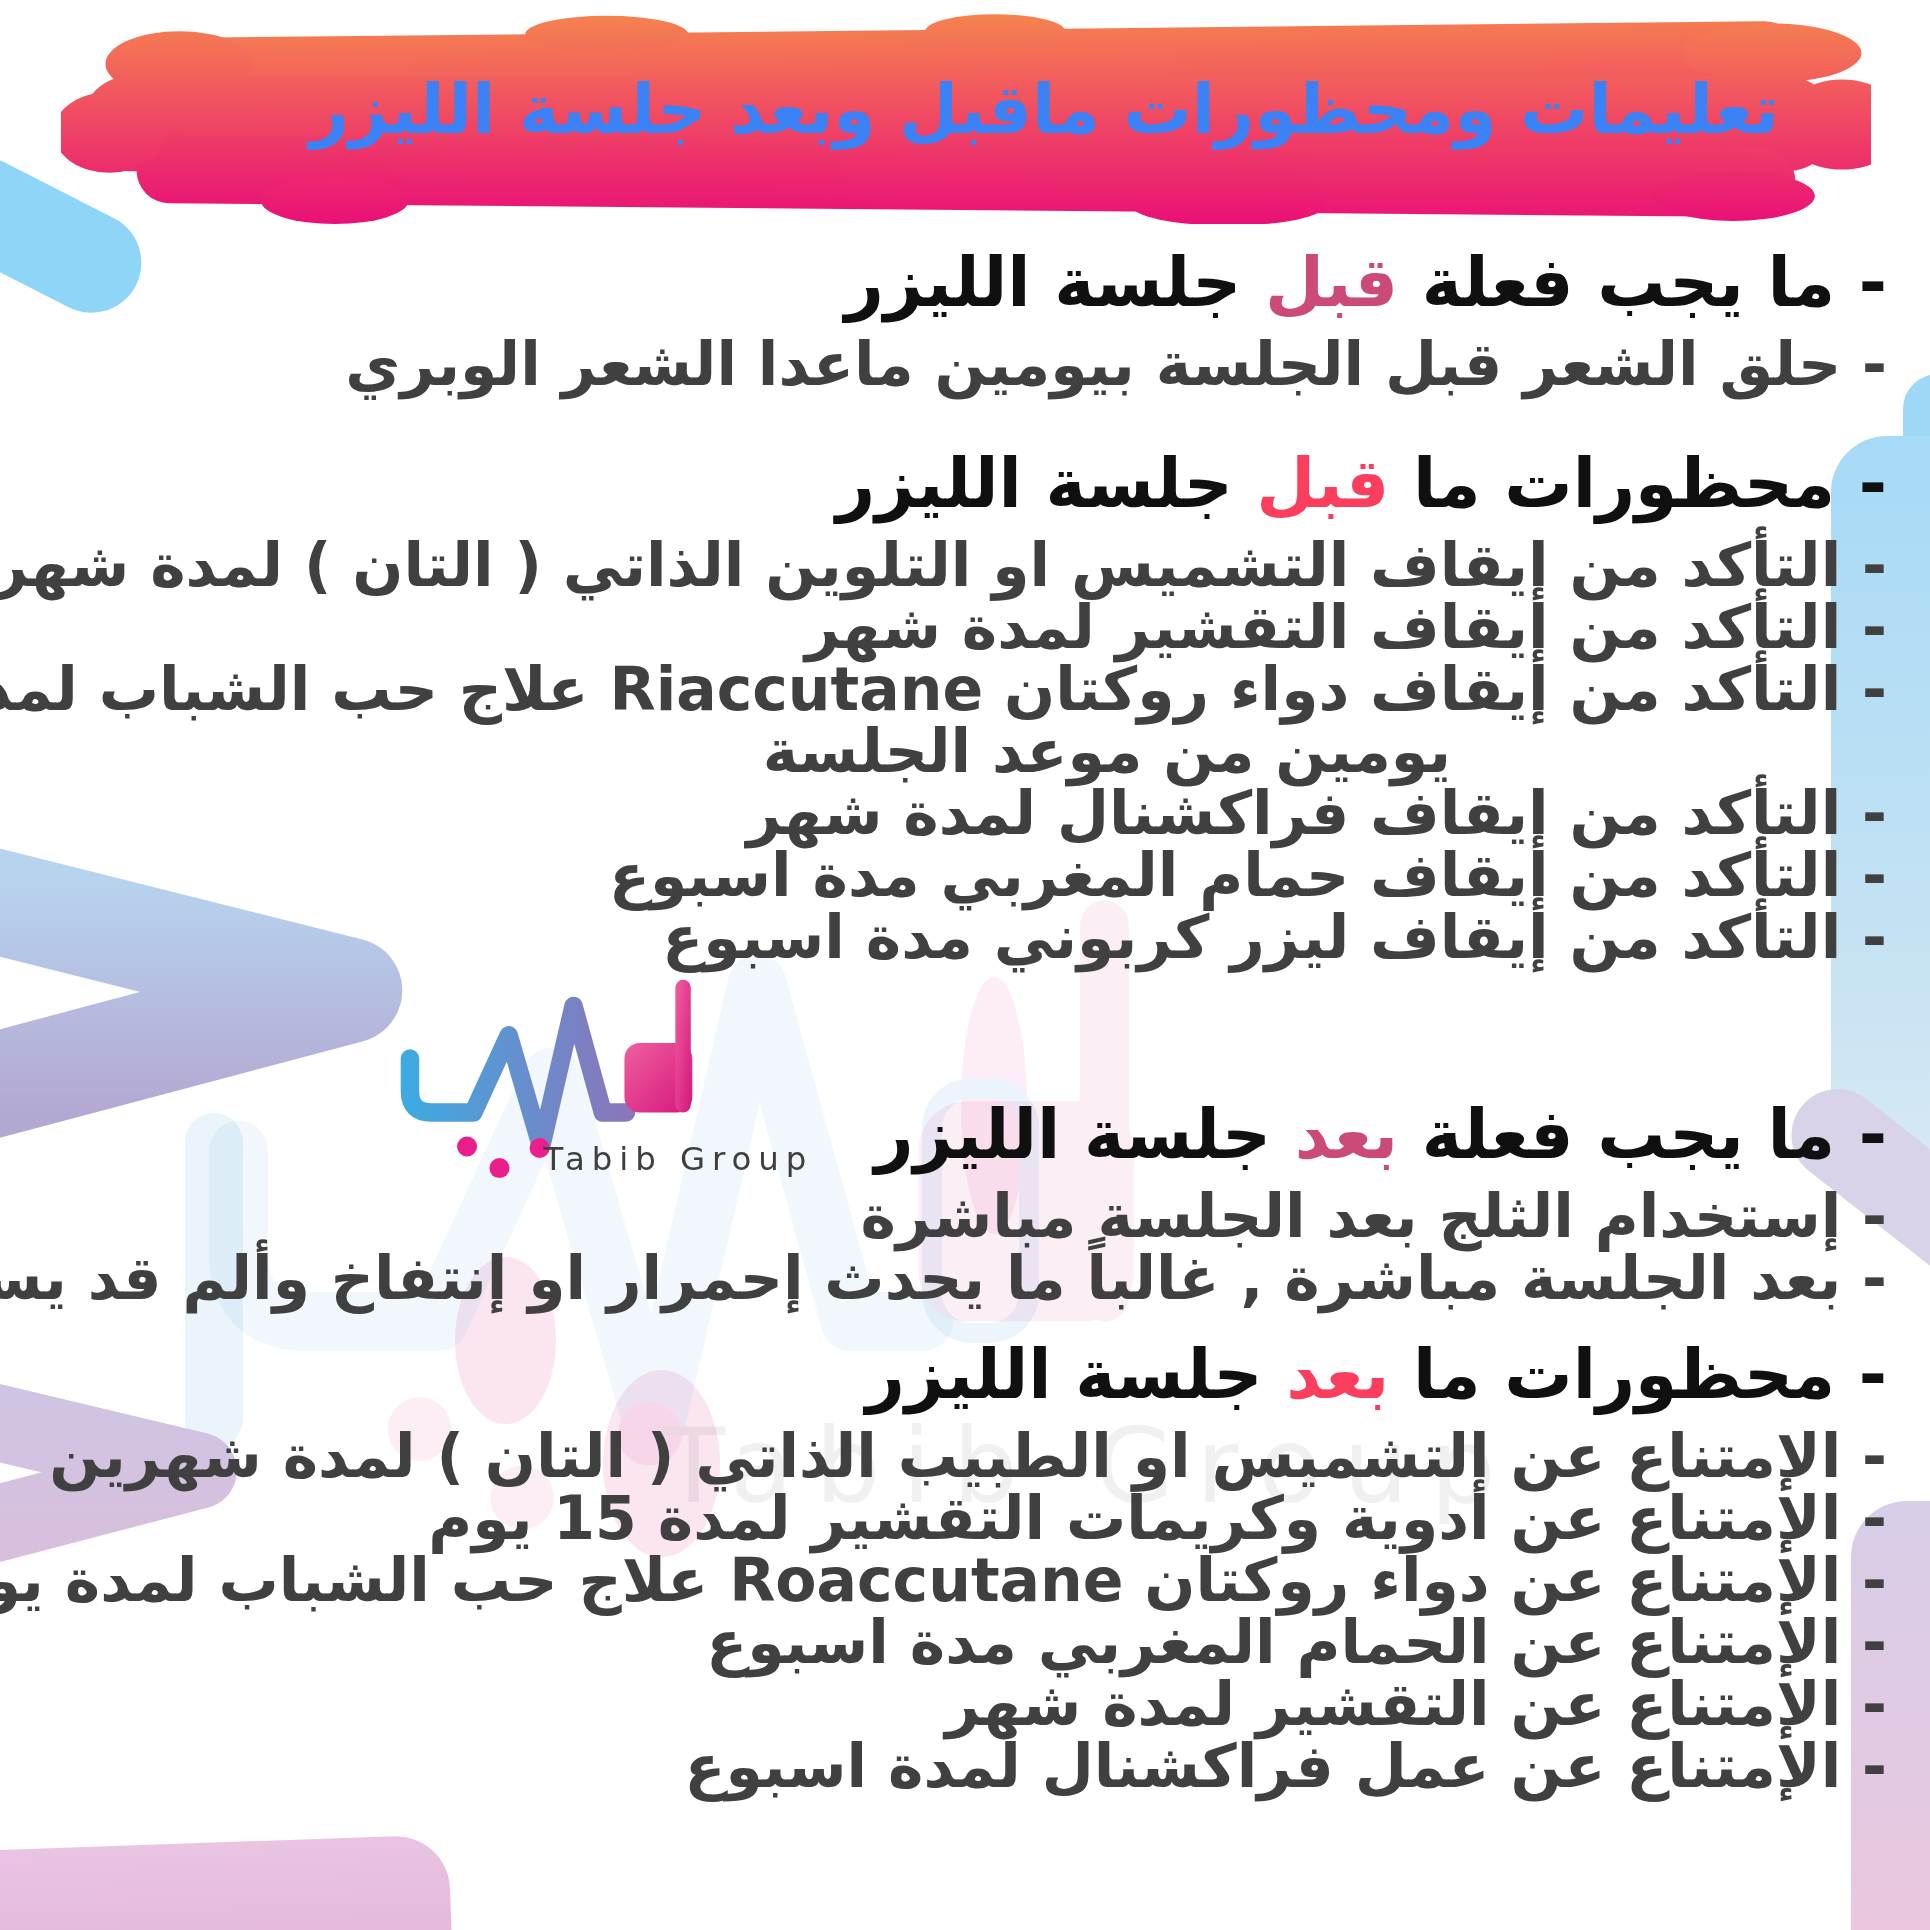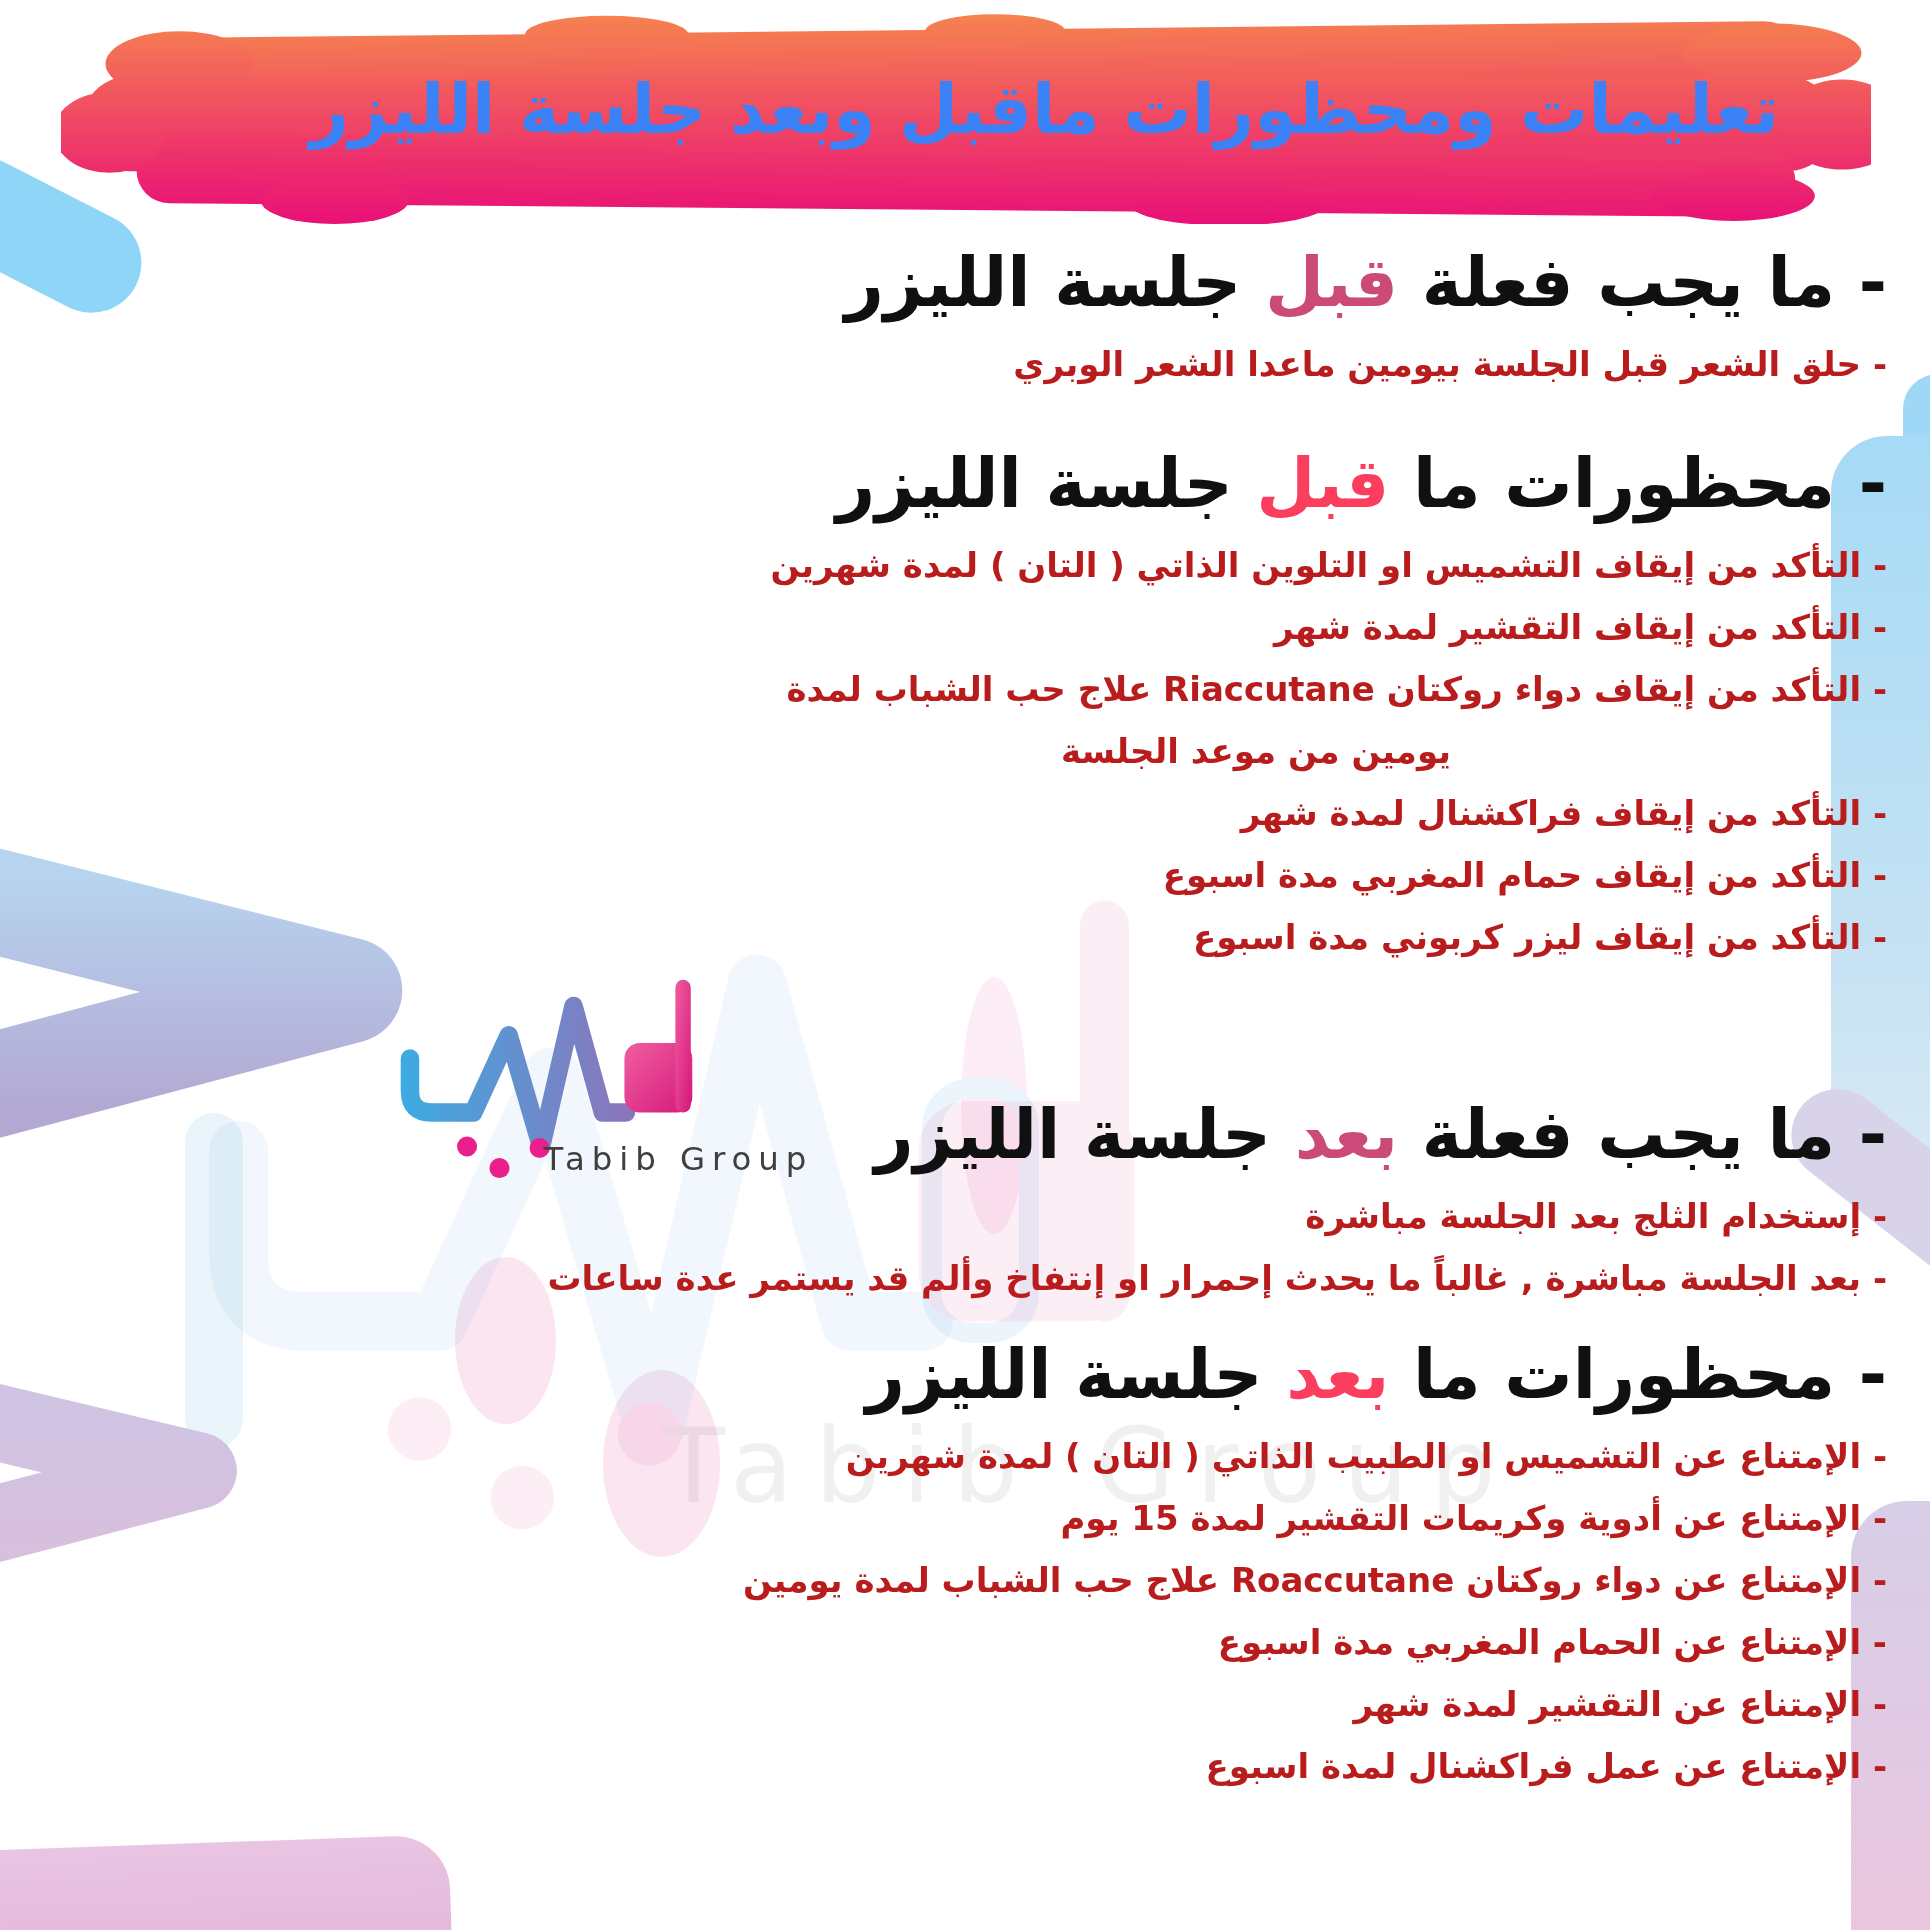--- a/index.html
+++ b/index.html
@@ -71,22 +71,22 @@
     position:absolute;top:233px;right:43px;left:15.6px;
     text-align:right;
   }
   .sec-heading{
     font-size:68px;font-weight:bold;line-height:100px;margin:0;
     white-space:nowrap;color:#101010;
   }
   .accent-rose{color:#cb4a78;}
   .accent-bright{color:#fb3e5e;}
   .item{
-    font-size:34px;font-weight:bold;line-height:62px;
-    white-space:nowrap;color:#b91c1c;
+    font-size:60px;font-weight:bold;line-height:62px;
+    white-space:nowrap;color:#404040;
   }
   .item.cont{margin-left:0;margin-right:436px;}
   .mt-s2{margin-top:39px;}
   .mt-s3{margin-top:117px;}
   .mt-s4{margin-top:15.6px;}
   
   .logo-box{position:absolute;left:393px;top:959px;width:432px;height:233px;}
   .logo-group-word{font-size:58px;fill:#29a9e1;font-weight:normal;}
   .logo-latin{font-size:42px;fill:#3f3f3f;letter-spacing:9px;font-weight:normal;}
 </style>

